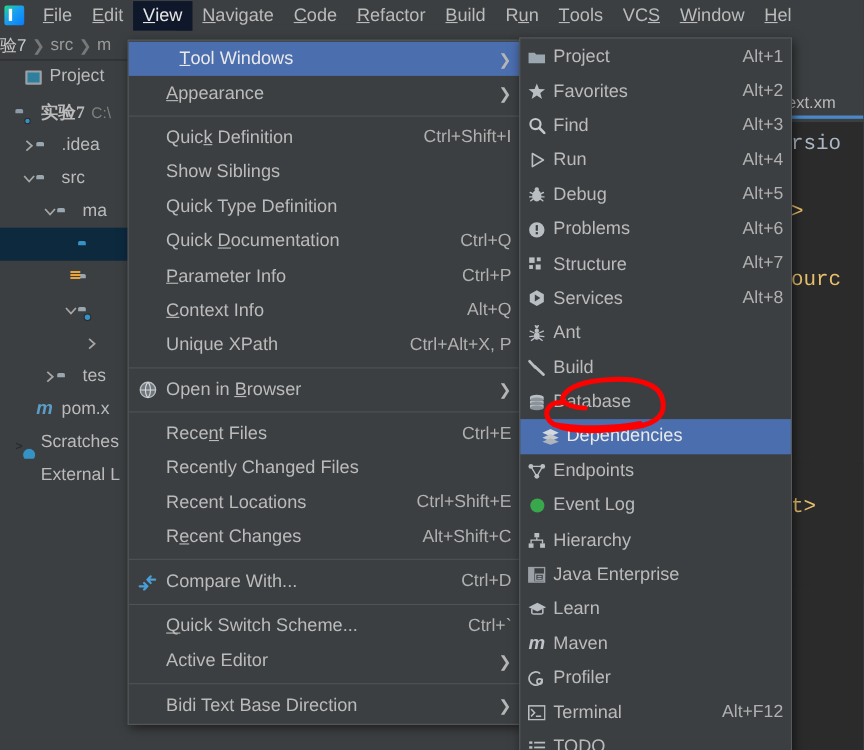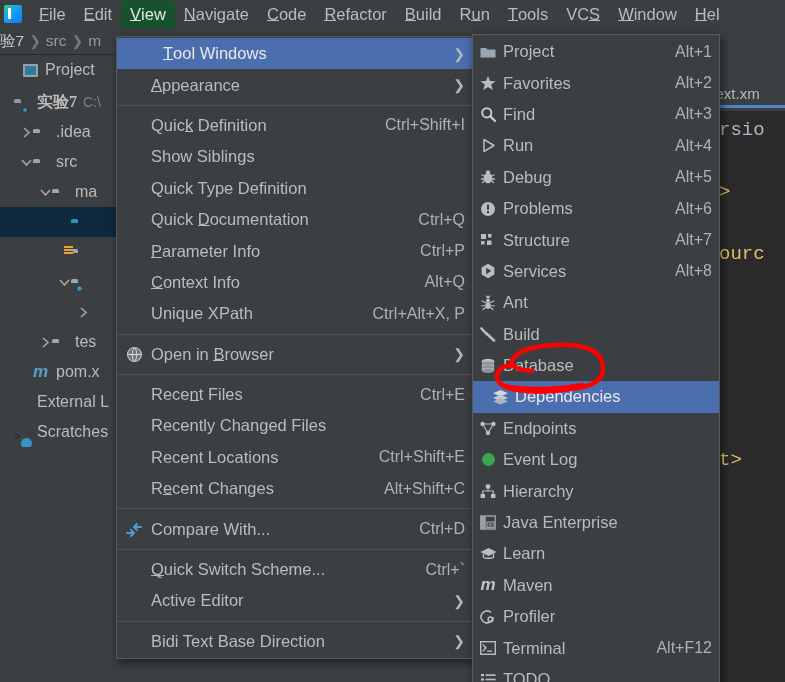--- a/index.html
+++ b/index.html
@@ -39,21 +39,21 @@
   }
   .menubar-item {
     padding: 3px 9px 4px 9px;
     font-size: 16.5px;
     color: #bbbbbb;
     line-height: 20px;
     white-space: nowrap;
     cursor: default;
   }
   .menubar-item.active {
-    background: #14532d;
+    background: #0f172a;
     color: #e6e6e6;
   }
 
   
   .breadcrumb {
     position: absolute; left: 0; top: 28px;
     width: 160px; height: 26px;
     background: #3c3f41;
     display: flex; align-items: center;
     font-size: 15.5px; color: #a9b7c6;
@@ -393,28 +393,28 @@
         </div>
         <div class="trow">
           <span style="width: 19px; flex: 0 0 auto;"></span>
           <span class="tw"></span>
           <span class="tico"><span class="mvn-m">m</span></span>
           <span class="tlabel">pom.x</span>
         </div>
         <div class="trow">
           <span style="width: 0px; flex: 0 0 auto;"></span>
           <span class="tw"></span>
+          <span class="tico"><span class="scratch"></span></span>
+          <span class="tlabel">Scratches</span>
+        </div>
+        <div class="trow">
+          <span style="width: 0px; flex: 0 0 auto;"></span>
+          <span class="tw"></span>
           <span class="tico"><span class="extlib"></span></span>
           <span class="tlabel">External L</span>
-        </div>
-        <div class="trow">
-          <span style="width: 0px; flex: 0 0 auto;"></span>
-          <span class="tw"></span>
-          <span class="tico"><span class="scratch"></span></span>
-          <span class="tlabel">Scratches</span>
         </div>
       </div>
   </div>
 
   <div class="menu" id="view-menu">
       <div class="mi hl">
         <span class="mi-ico"></span>
         <span class="mi-label"><span class="ul">T</span>ool Windows</span>
         <span class="mi-arrow">❯</span>
       </div>

